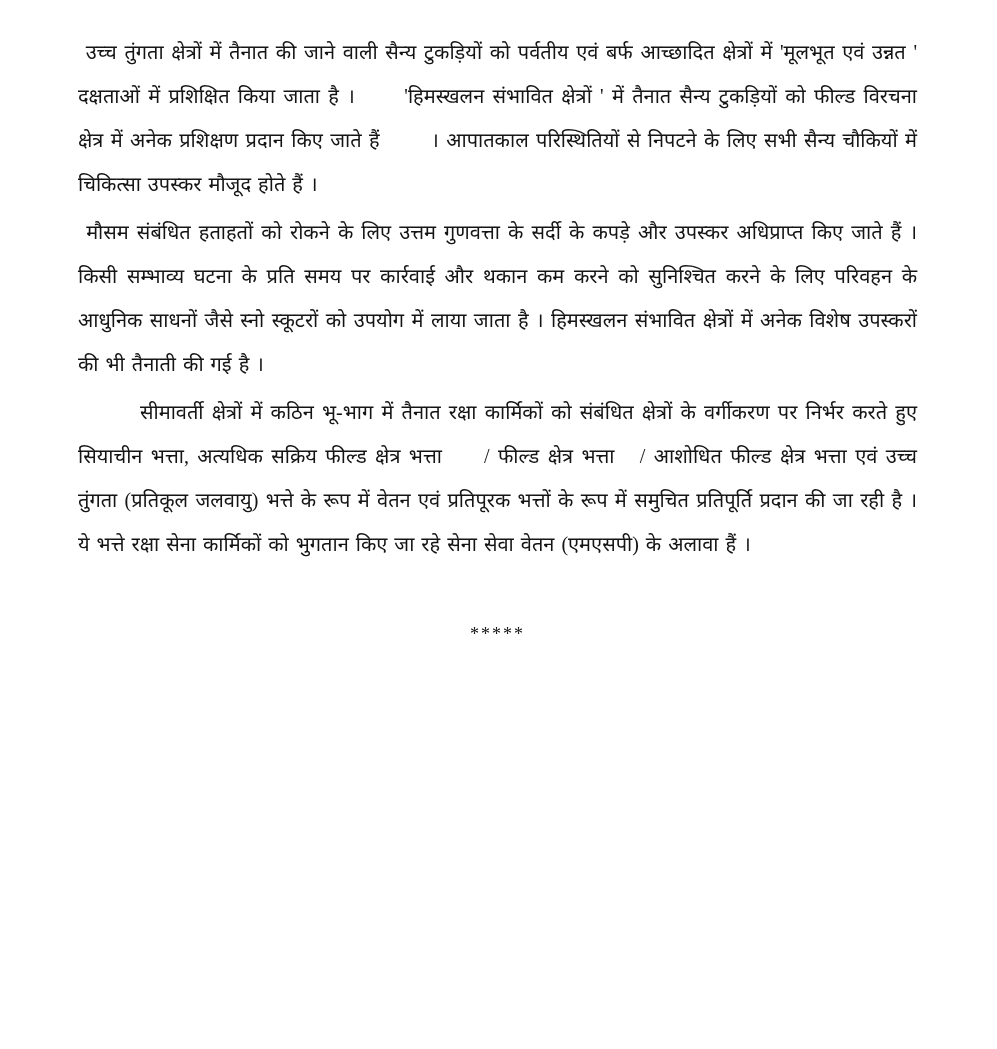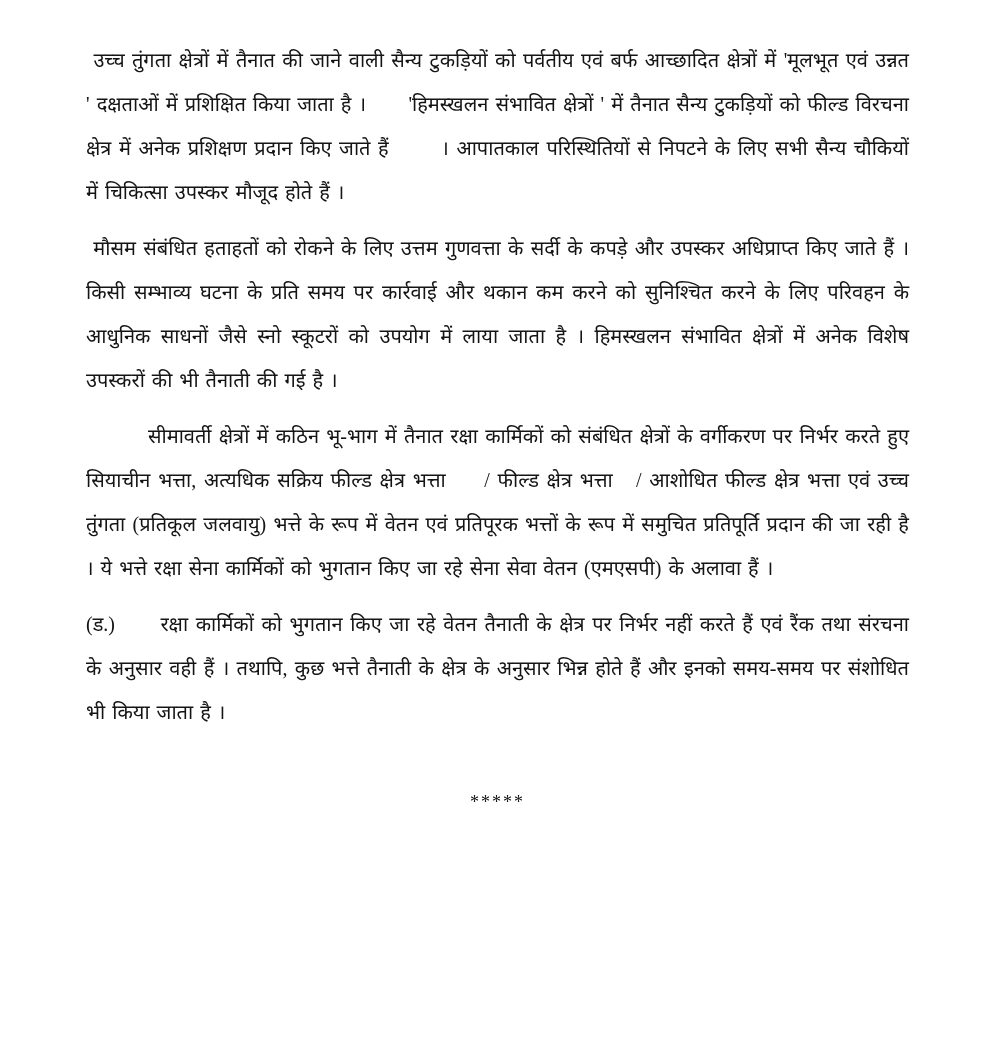--- a/index.html
+++ b/index.html
@@ -13,21 +13,21 @@
     width: 997px;
     height: 1049px;
     background: #ffffff;
     color: #141414;
     font-family: "Liberation Serif", "DejaVu Serif", serif;
     box-sizing: border-box;
     padding: 26px 76px 0 74px;
     overflow: hidden;
   }
   .doc-body p {
-    margin: 12px;
+    margin: 4px;
     font-size: 20px;
     line-height: 44px;
     text-align: justify;
     white-space: pre-wrap;
     word-spacing: 2px;
   }
   .doc-body p.indent-first {
     text-indent: 62px;
   }
   .page-footer {
@@ -40,16 +40,15 @@
   }
 </style>
 </head>
 <body>
 
 <div class="page">
   <div class="doc-body">
     <p> उच्च तुंगता क्षेत्रों में तैनात की जाने वाली सैन्य टुकड़ियों को पर्वतीय एवं बर्फ आच्छादित क्षेत्रों में 'मूलभूत एवं उन्नत ' दक्षताओं में प्रशिक्षित किया जाता है ।      'हिमस्खलन संभावित क्षेत्रों ' में तैनात सैन्य टुकड़ियों को फील्ड विरचना क्षेत्र में अनेक प्रशिक्षण प्रदान किए जाते हैं       । आपातकाल परिस्थितियों से निपटने के लिए सभी सैन्य चौकियों में चिकित्सा उपस्कर मौजूद होते हैं ।</p>
     <p> मौसम संबंधित हताहतों को रोकने के लिए उत्तम गुणवत्ता के सर्दी के कपड़े और उपस्कर अधिप्राप्त किए जाते हैं । किसी सम्भाव्य घटना के प्रति समय पर कार्रवाई और थकान कम करने को सुनिश्चित करने के लिए परिवहन के आधुनिक साधनों जैसे स्नो स्कूटरों को उपयोग में लाया जाता है । हिमस्खलन संभावित क्षेत्रों में अनेक विशेष उपस्करों की भी तैनाती की गई है ।</p>
     <p class="indent-first">सीमावर्ती क्षेत्रों में कठिन भू-भाग में तैनात रक्षा कार्मिकों को संबंधित क्षेत्रों के वर्गीकरण पर निर्भर करते हुए सियाचीन भत्ता, अत्यधिक सक्रिय फील्ड क्षेत्र भत्ता     / फील्ड क्षेत्र भत्ता   / आशोधित फील्ड क्षेत्र भत्ता एवं उच्च तुंगता (प्रतिकूल जलवायु) भत्ते के रूप में वेतन एवं प्रतिपूरक भत्तों के रूप में समुचित प्रतिपूर्ति प्रदान की जा रही है । ये भत्ते रक्षा सेना कार्मिकों को भुगतान किए जा रहे सेना सेवा वेतन (एमएसपी) के अलावा हैं ।</p>
-    <p>(ड.)      रक्षा कार्मिकों को भुगतान किए जा रहे वेतन तैनाती के क्षेत्र पर निर्भर नहीं करते हैं एवं रैंक तथा संरचना के अनुसार वही हैं । तथापि, कुछ भत्ते तैनाती के क्षेत्र के अनुसार भिन्न होते हैं और इनको समय-समय पर संशोधित भी किया जाता है ।</p>
   </div>
   <div class="page-footer">*****</div>
 </div>
 
 </body></html>

